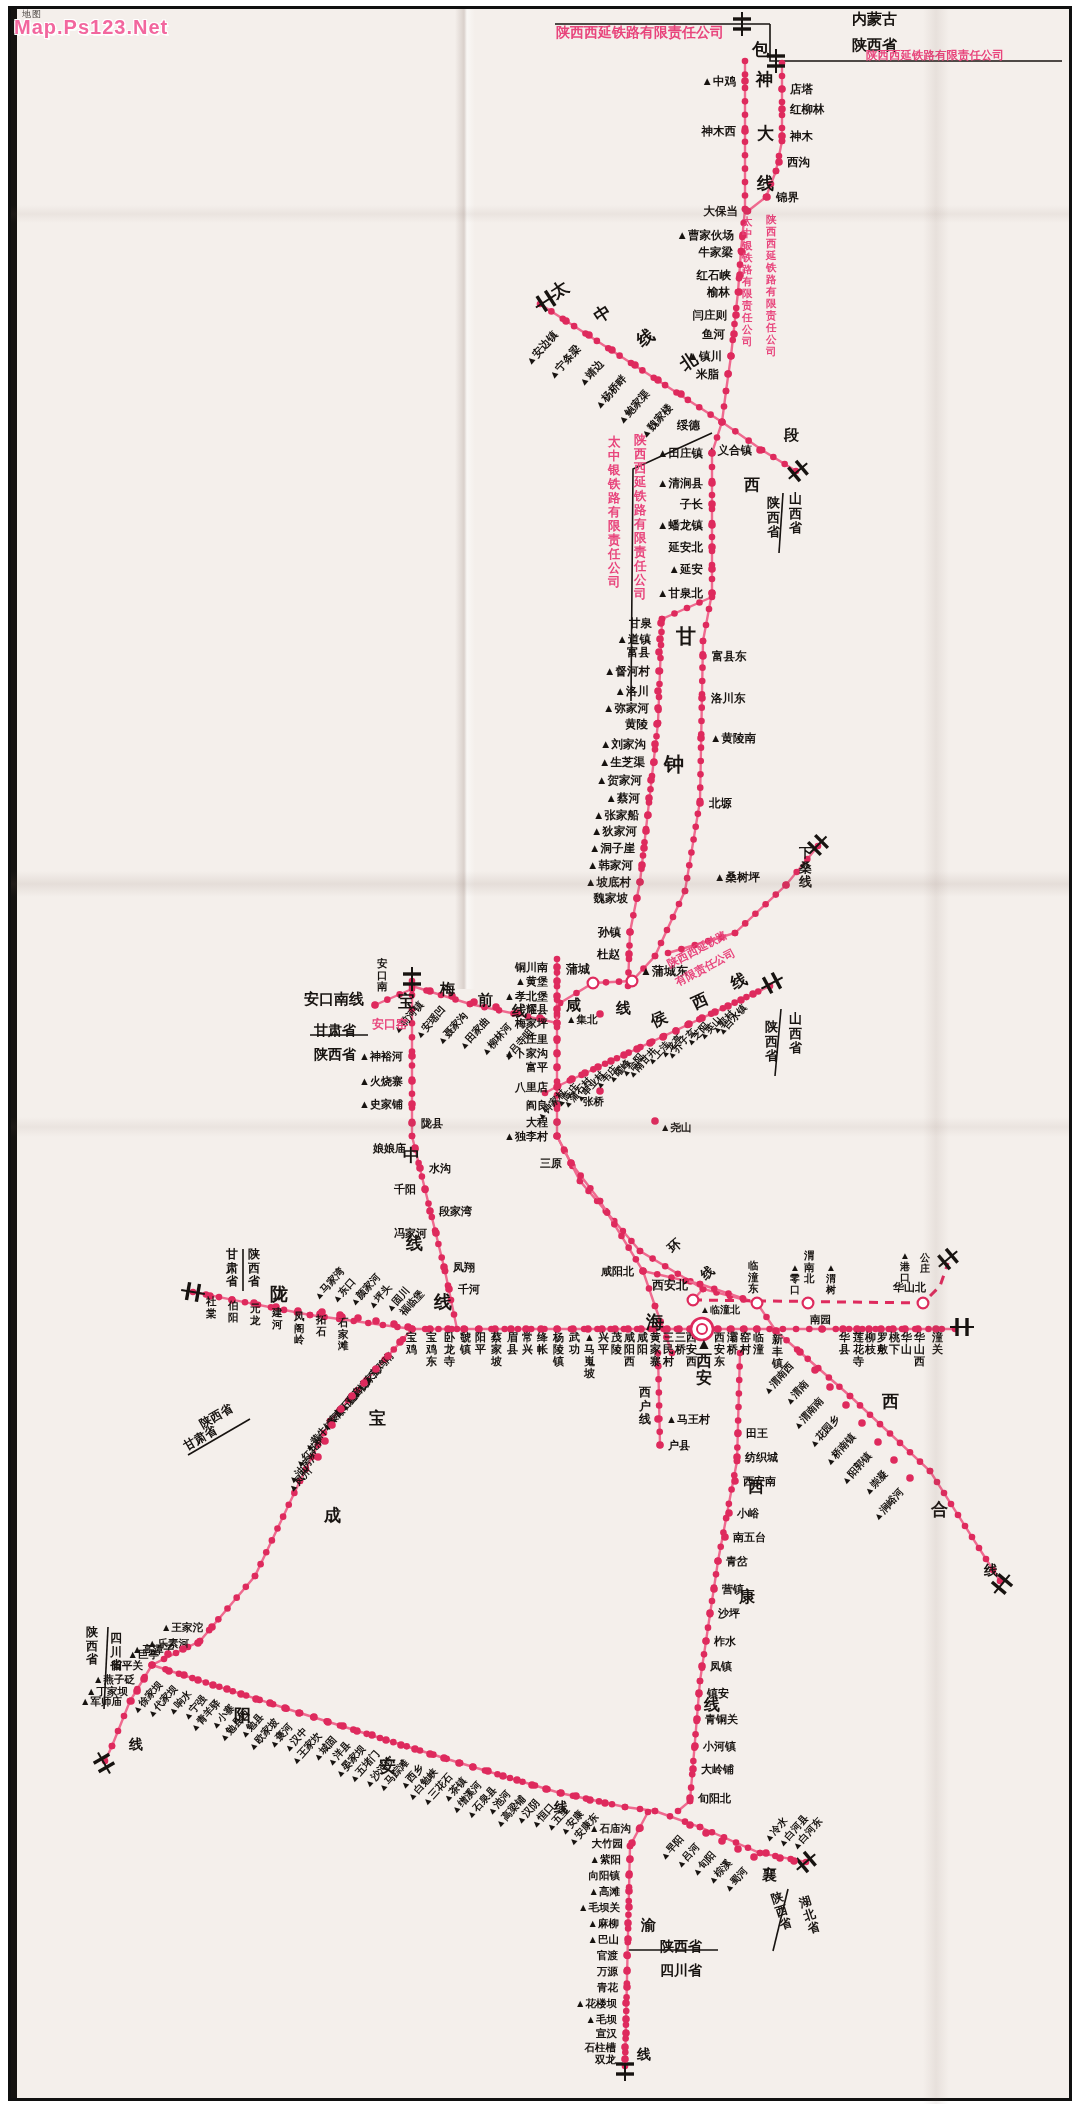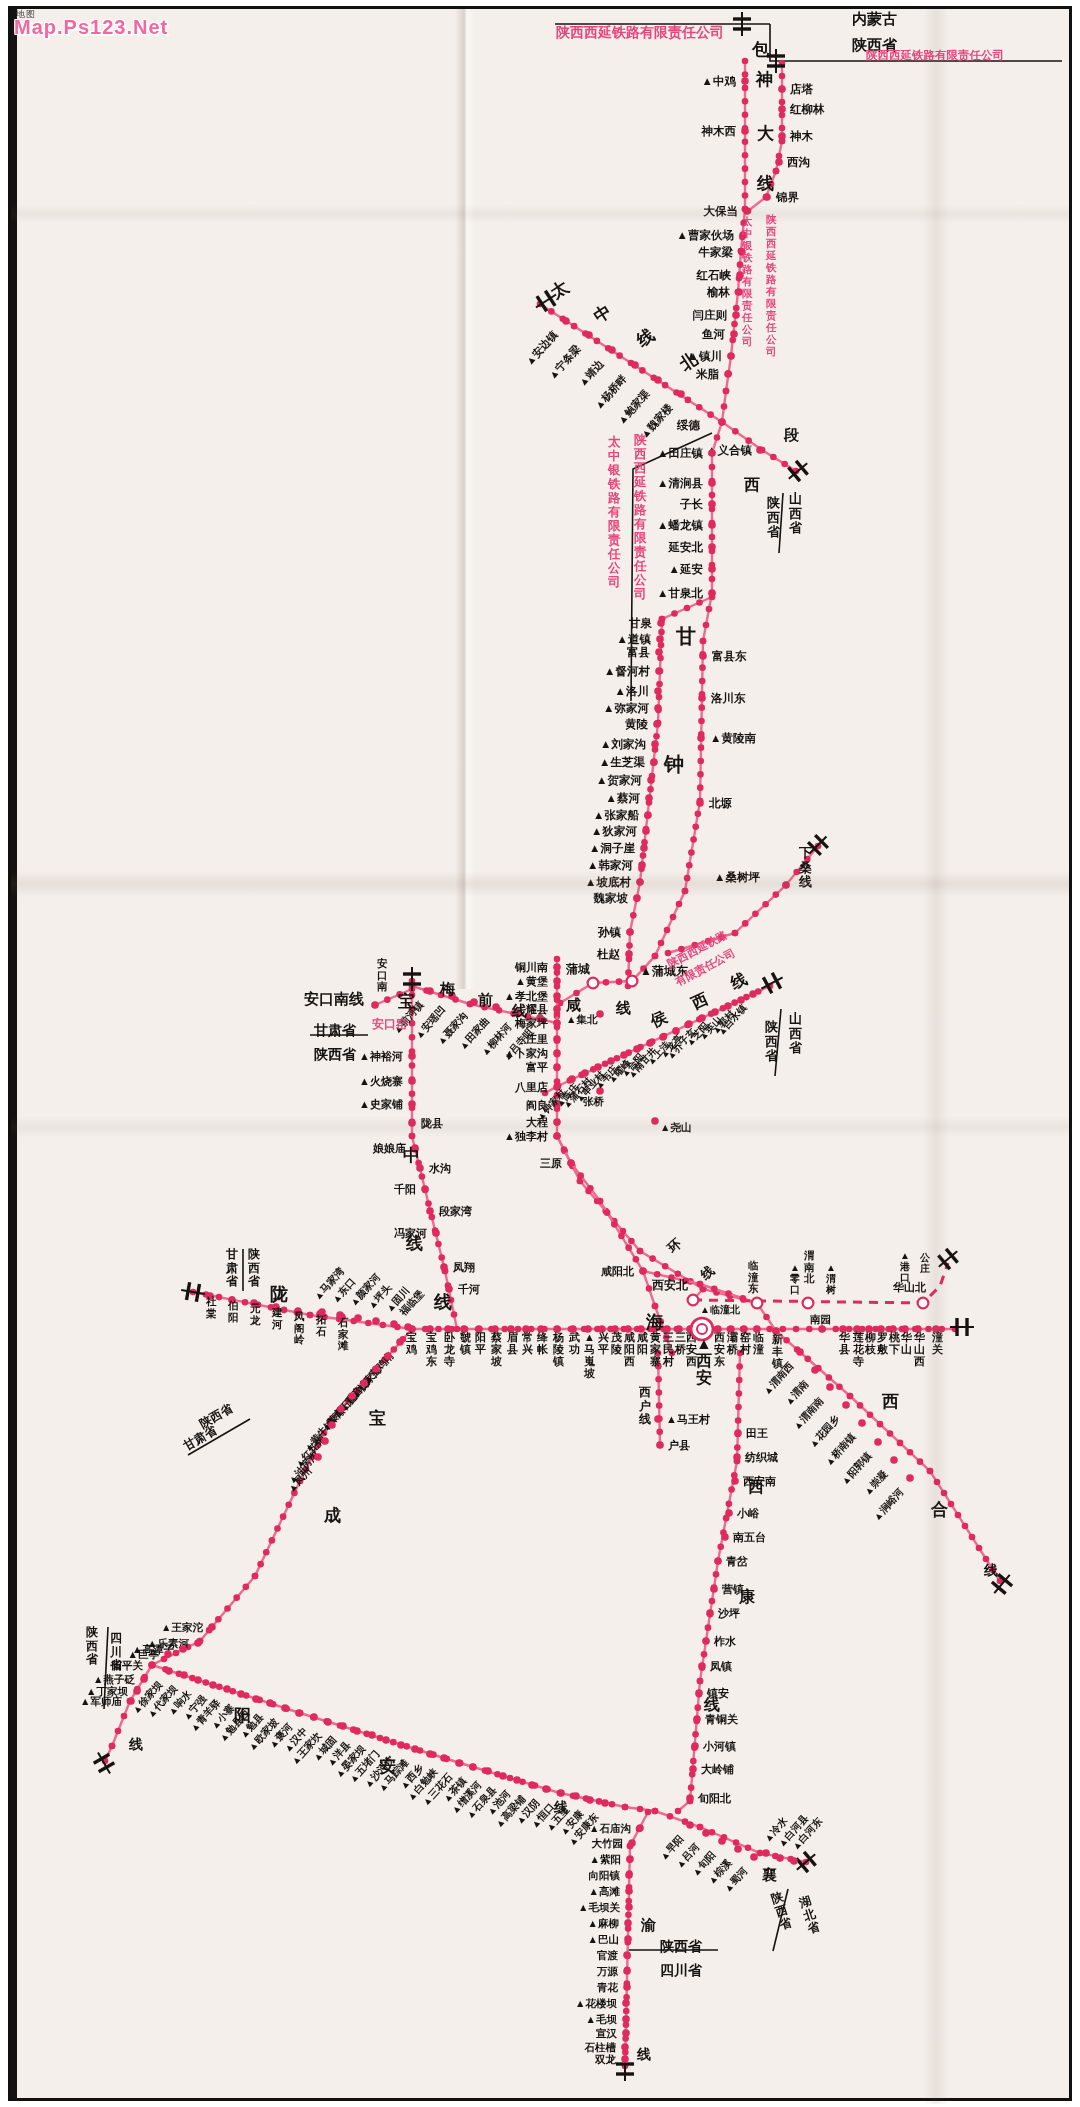--- a/index.html
+++ b/index.html
@@ -12,21 +12,21 @@
   #fold-v1{left:444px;top:0;width:20px;height:980px;
     background:linear-gradient(90deg,rgba(255,255,255,0) 0%,rgba(110,85,75,.20) 45%,rgba(255,255,255,.5) 60%,rgba(255,255,255,0) 100%);}
   #fold-v2{left:912px;top:0;width:26px;height:2095px;
     background:linear-gradient(90deg,rgba(255,255,255,0),rgba(120,95,85,.10),rgba(255,255,255,0));}
   #fold-h1{left:0;top:862px;width:100%;height:26px;
     background:linear-gradient(180deg,rgba(255,255,255,0),rgba(120,95,85,.12),rgba(255,255,255,0));}
   #fold-h2{left:0;top:1108px;width:100%;height:20px;
     background:linear-gradient(180deg,rgba(255,255,255,0),rgba(120,95,85,.08),rgba(255,255,255,0));}
   #fold-h3{left:0;top:196px;width:100%;height:18px;
     background:linear-gradient(180deg,rgba(255,255,255,0),rgba(120,95,85,.08),rgba(255,255,255,0));}
-  #tiny-note{position:absolute;left:16px;top:8px;font-size:9px;color:#4a4440;letter-spacing:1px;}
+  #tiny-note{position:absolute;left:22px;top:8px;font-size:9px;color:#4a4440;letter-spacing:1px;}
   #watermark{position:absolute;left:14px;top:16px;font-size:20px;font-weight:bold;
      color:#f2679e;text-shadow:-1px -1px 0 #fff,1px -1px 0 #fff,-1px 1px 0 #fff,1px 1px 0 #fff,2px 2px 0 rgba(255,255,255,.8);
      letter-spacing:1px;}
   svg text{font-family:"Liberation Sans","DejaVu Sans",sans-serif;}
 </style>
 </head>
 <body>
 
 <div id="page">
   <div id="frame">

